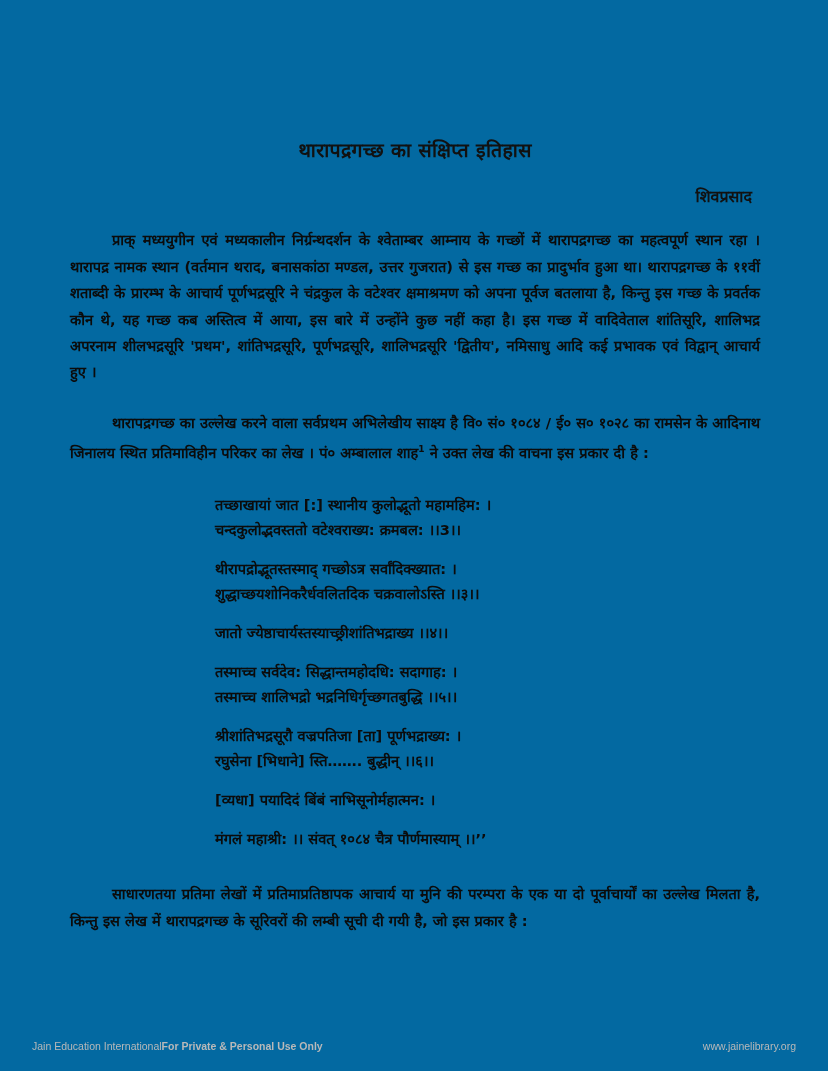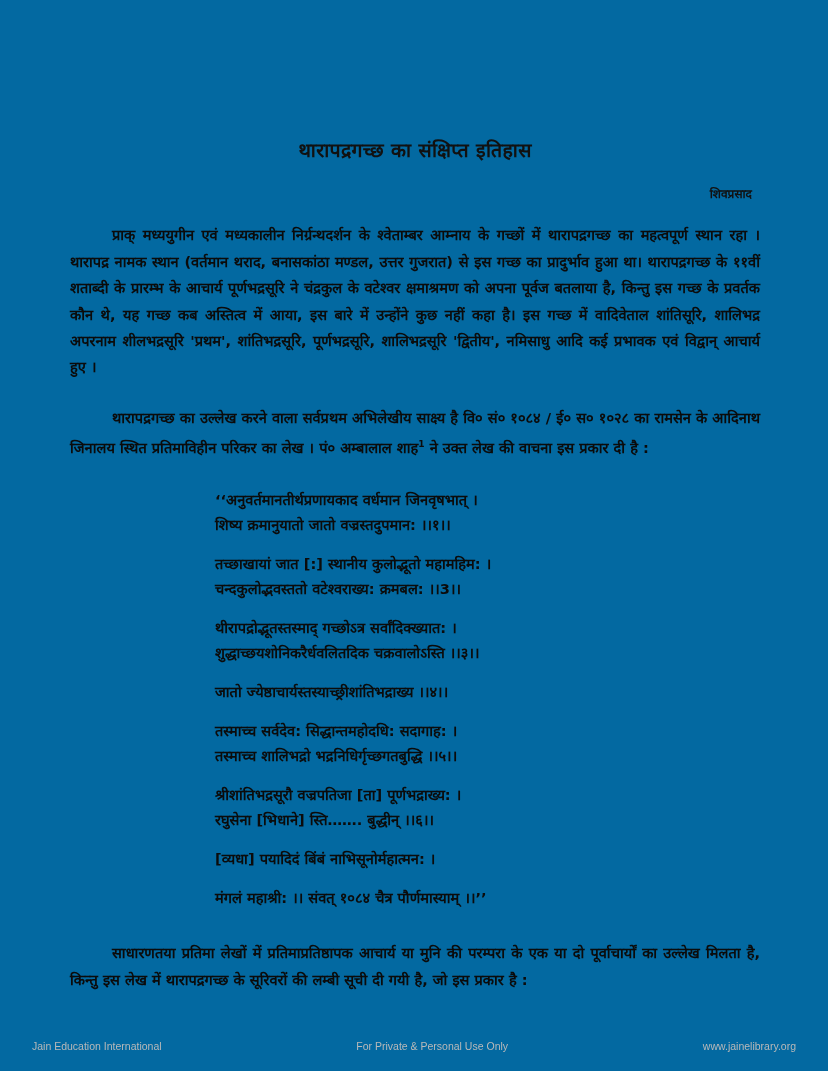--- a/index.html
+++ b/index.html
@@ -27,21 +27,21 @@
     text-align: center;
     font-size: 19.5px;
     font-weight: bold;
     color: #111111;
     margin-top: 138px;
     letter-spacing: 0.3px;
     line-height: 1.3;
   }
   .author {
     text-align: right;
-    font-size: 12px;
+    font-size: 16px;
     font-weight: bold;
     color: #111111;
     margin-top: 22px;
     padding-right: 8px;
   }
   .para {
     font-size: 14.6px;
     line-height: 26.4px;
     text-align: justify;
     text-align-last: left;
@@ -98,21 +98,21 @@
     display: flex;
     align-items: center;
     justify-content: space-between;
     padding: 0 32px;
     box-sizing: border-box;
     font-family: "Liberation Sans", sans-serif;
     font-size: 10.5px;
     color: #b9b9b9;
   }
   .footer-left { text-align: left; }
-  .footer-center { text-align: center; flex: 1; }
+  .footer-center { text-align: left; flex: 1; font-weight: bold; }
   .footer-right { text-align: right; }
 </style>
 </head>
 <body>
 
 <div class="page">
 
   <div class="content">
 
     <div class="doc-title">थारापद्रगच्छ का संक्षिप्त इतिहास</div>
@@ -120,24 +120,20 @@
     <div class="author">शिवप्रसाद</div>
 
     <p class="para first"><span class="indent"></span><span>प्राक् मध्ययुगीन एवं मध्यकालीन निर्ग्रन्थदर्शन के श्वेताम्बर आम्नाय के गच्छों में थारापद्रगच्छ का महत्वपूर्ण स्थान रहा । थारापद्र नामक स्थान (वर्तमान थराद, बनासकांठा मण्डल, उत्तर गुजरात) से इस गच्छ का प्रादुर्भाव हुआ था। थारापद्रगच्छ के ११वीं शताब्दी के प्रारम्भ के आचार्य पूर्णभद्रसूरि ने चंद्रकुल के वटेश्वर क्षमाश्रमण को अपना पूर्वज बतलाया है, किन्तु इस गच्छ के प्रवर्तक कौन थे, यह गच्छ कब अस्तित्व में आया, इस बारे में उन्होंने कुछ नहीं कहा है। इस गच्छ में वादिवेताल शांतिसूरि, शालिभद्र अपरनाम शीलभद्रसूरि 'प्रथम', शांतिभद्रसूरि, पूर्णभद्रसूरि, शालिभद्रसूरि 'द्वितीय', नमिसाधु आदि कई प्रभावक एवं विद्वान् आचार्य हुए ।</span></p>
 
     <div class="para-gap"></div>
 
     <p class="para"><span class="indent"></span><span>थारापद्रगच्छ का उल्लेख करने वाला सर्वप्रथम अभिलेखीय साक्ष्य है वि० सं० १०८४ / ई० स० १०२८ का रामसेन के आदिनाथ जिनालय स्थित प्रतिमाविहीन परिकर का लेख । पं० अम्बालाल शाह</span><span class="fn-marker">1</span> <span>ने उक्त लेख की वाचना इस प्रकार दी है :</span></p>
 
     <div class="verse-block">
 
-      <div class="verse">
-        <div class="verse-line hang"><span class="quote-open">‘‘</span><span>अनुवर्तमानतीर्थप्रणायकाद वर्धमान जिनवृषभात् ।</span></div>
-        <div class="verse-line">शिष्य क्रमानुयातो जातो वज्रस्तदुपमान: ।।१।।</div>
-      </div>
 
       <div class="verse">
         <div class="verse-line">तच्छाखायां जात [:] स्थानीय कुलोद्भूतो महामहिम: ।</div>
         <div class="verse-line">चन्दकुलोद्भवस्ततो वटेश्वराख्य: क्रमबल: ।।3।।</div>
       </div>
 
       <div class="verse">
         <div class="verse-line">थीरापद्रोद्भूतस्तस्माद् गच्छोऽत्र सर्वांदिक्ख्यात: ।</div>
         <div class="verse-line">शुद्धाच्छयशोनिकरैर्धवलितदिक चक्रवालोऽस्ति ।।३।।</div>
       </div>

